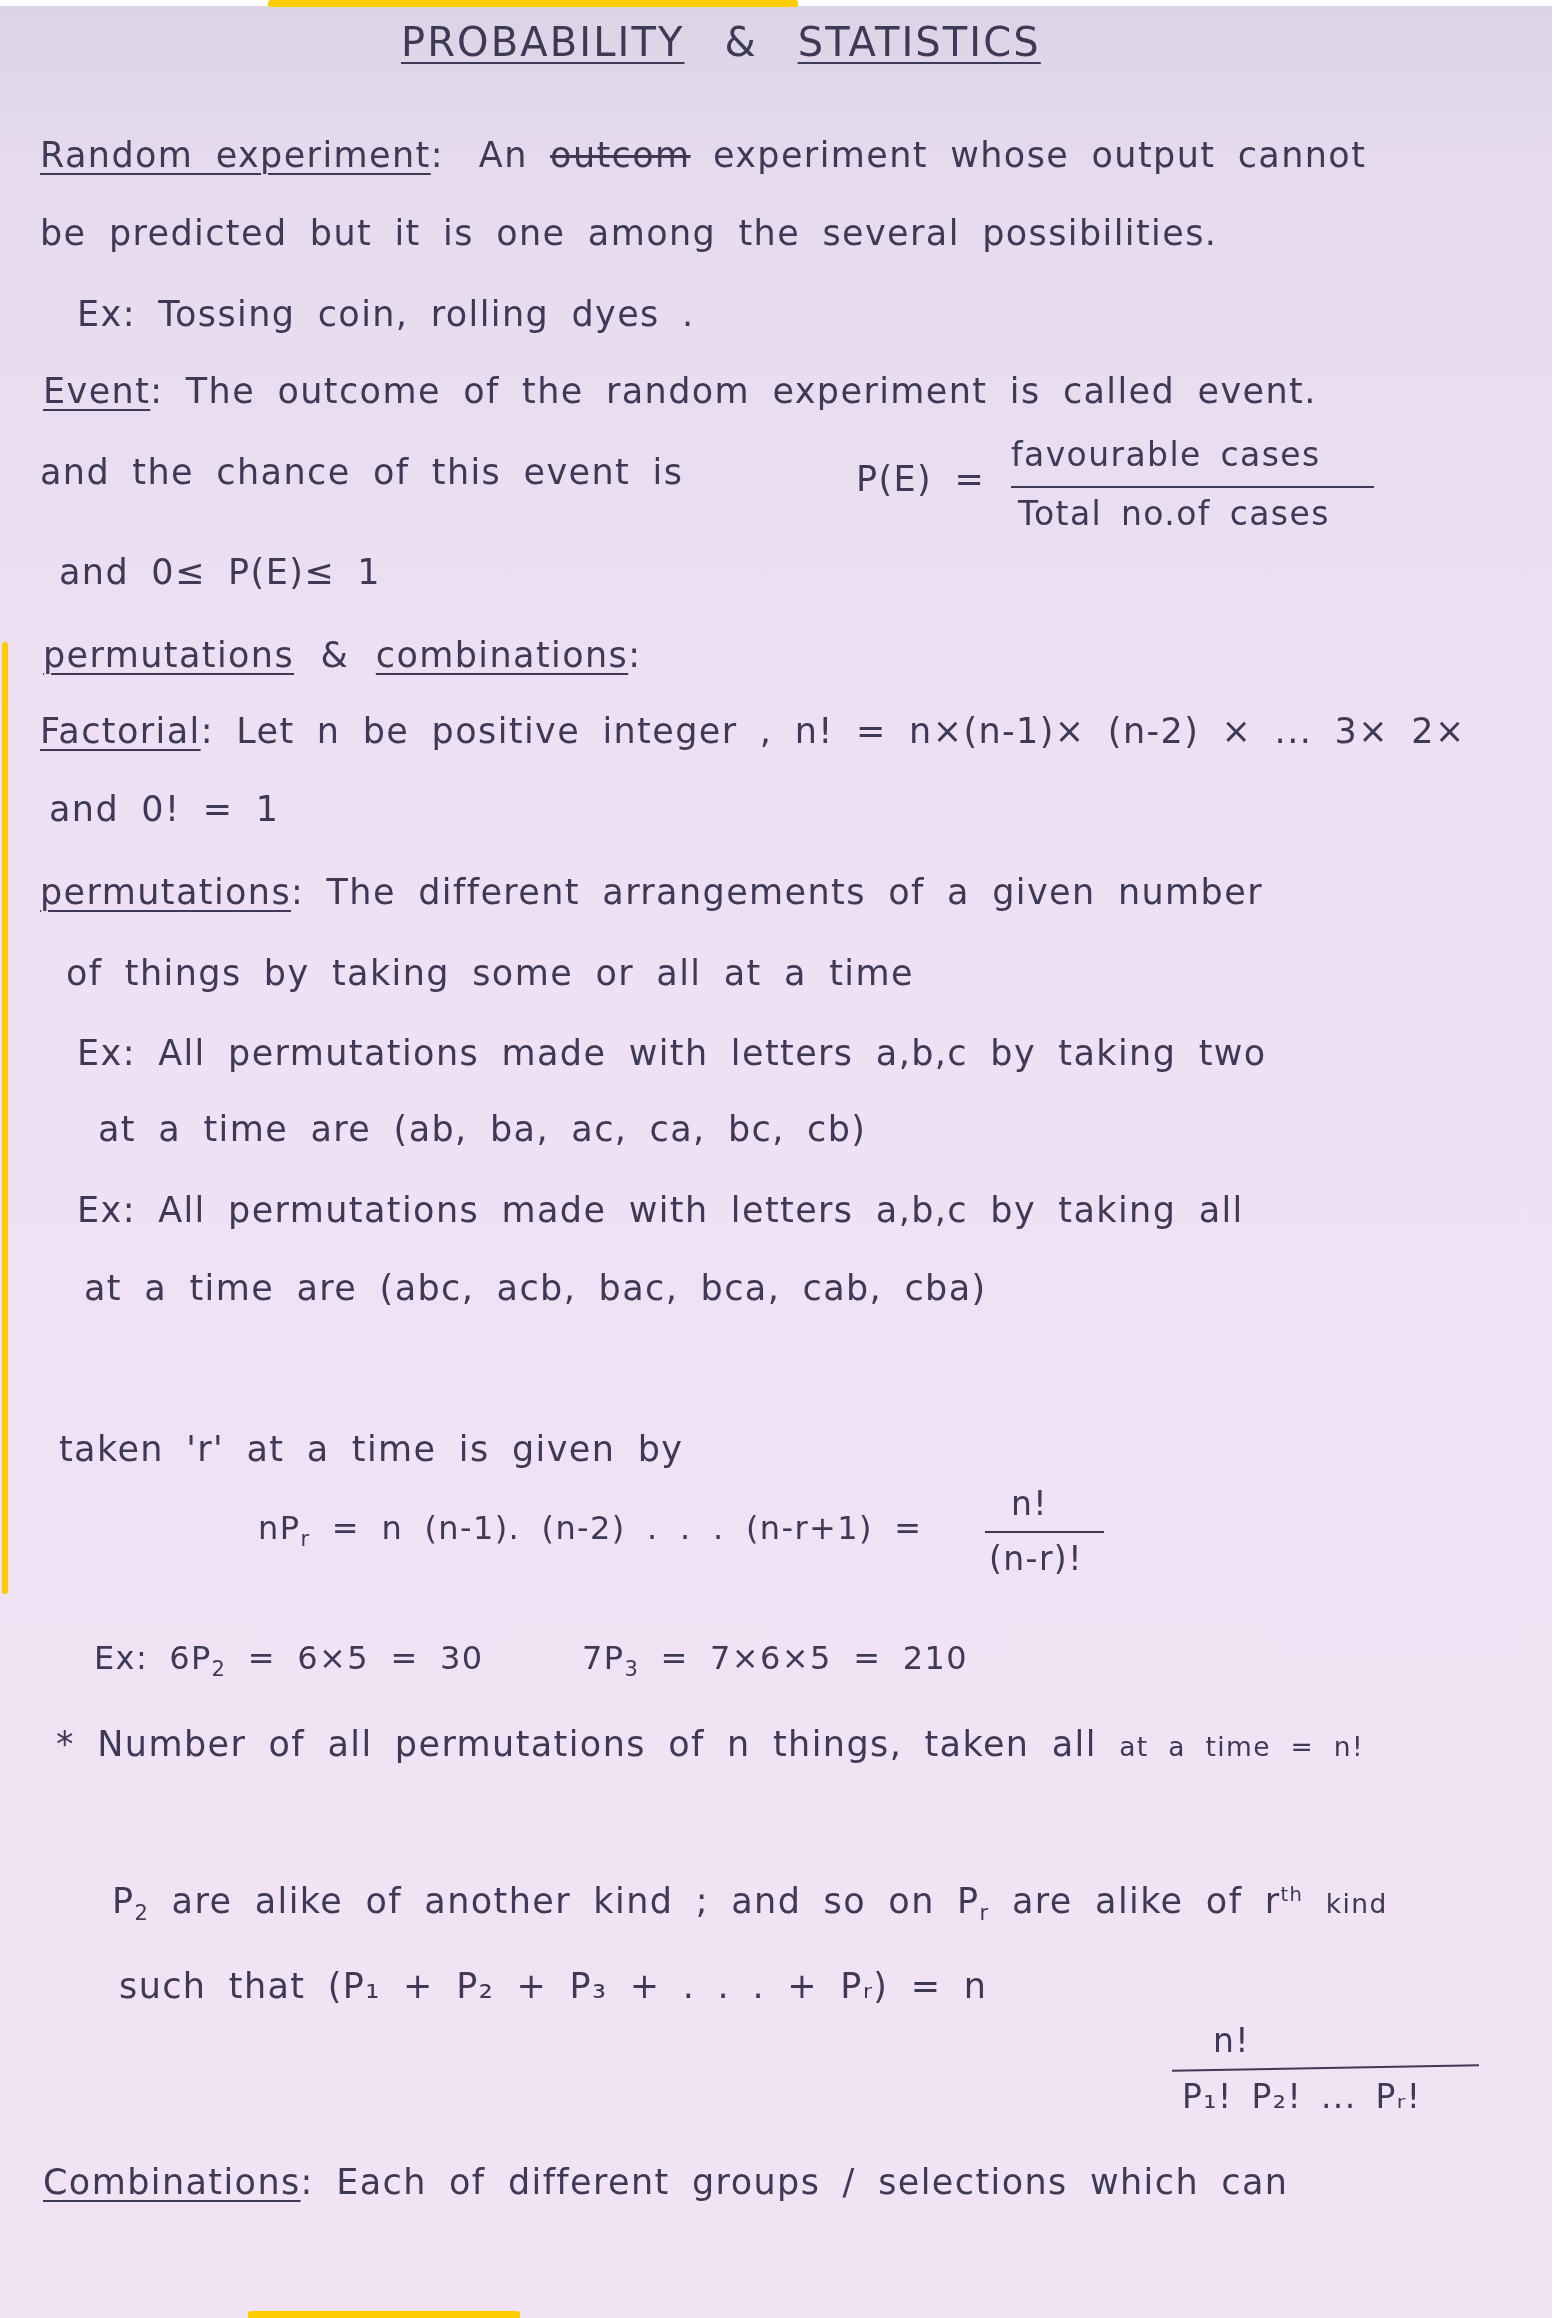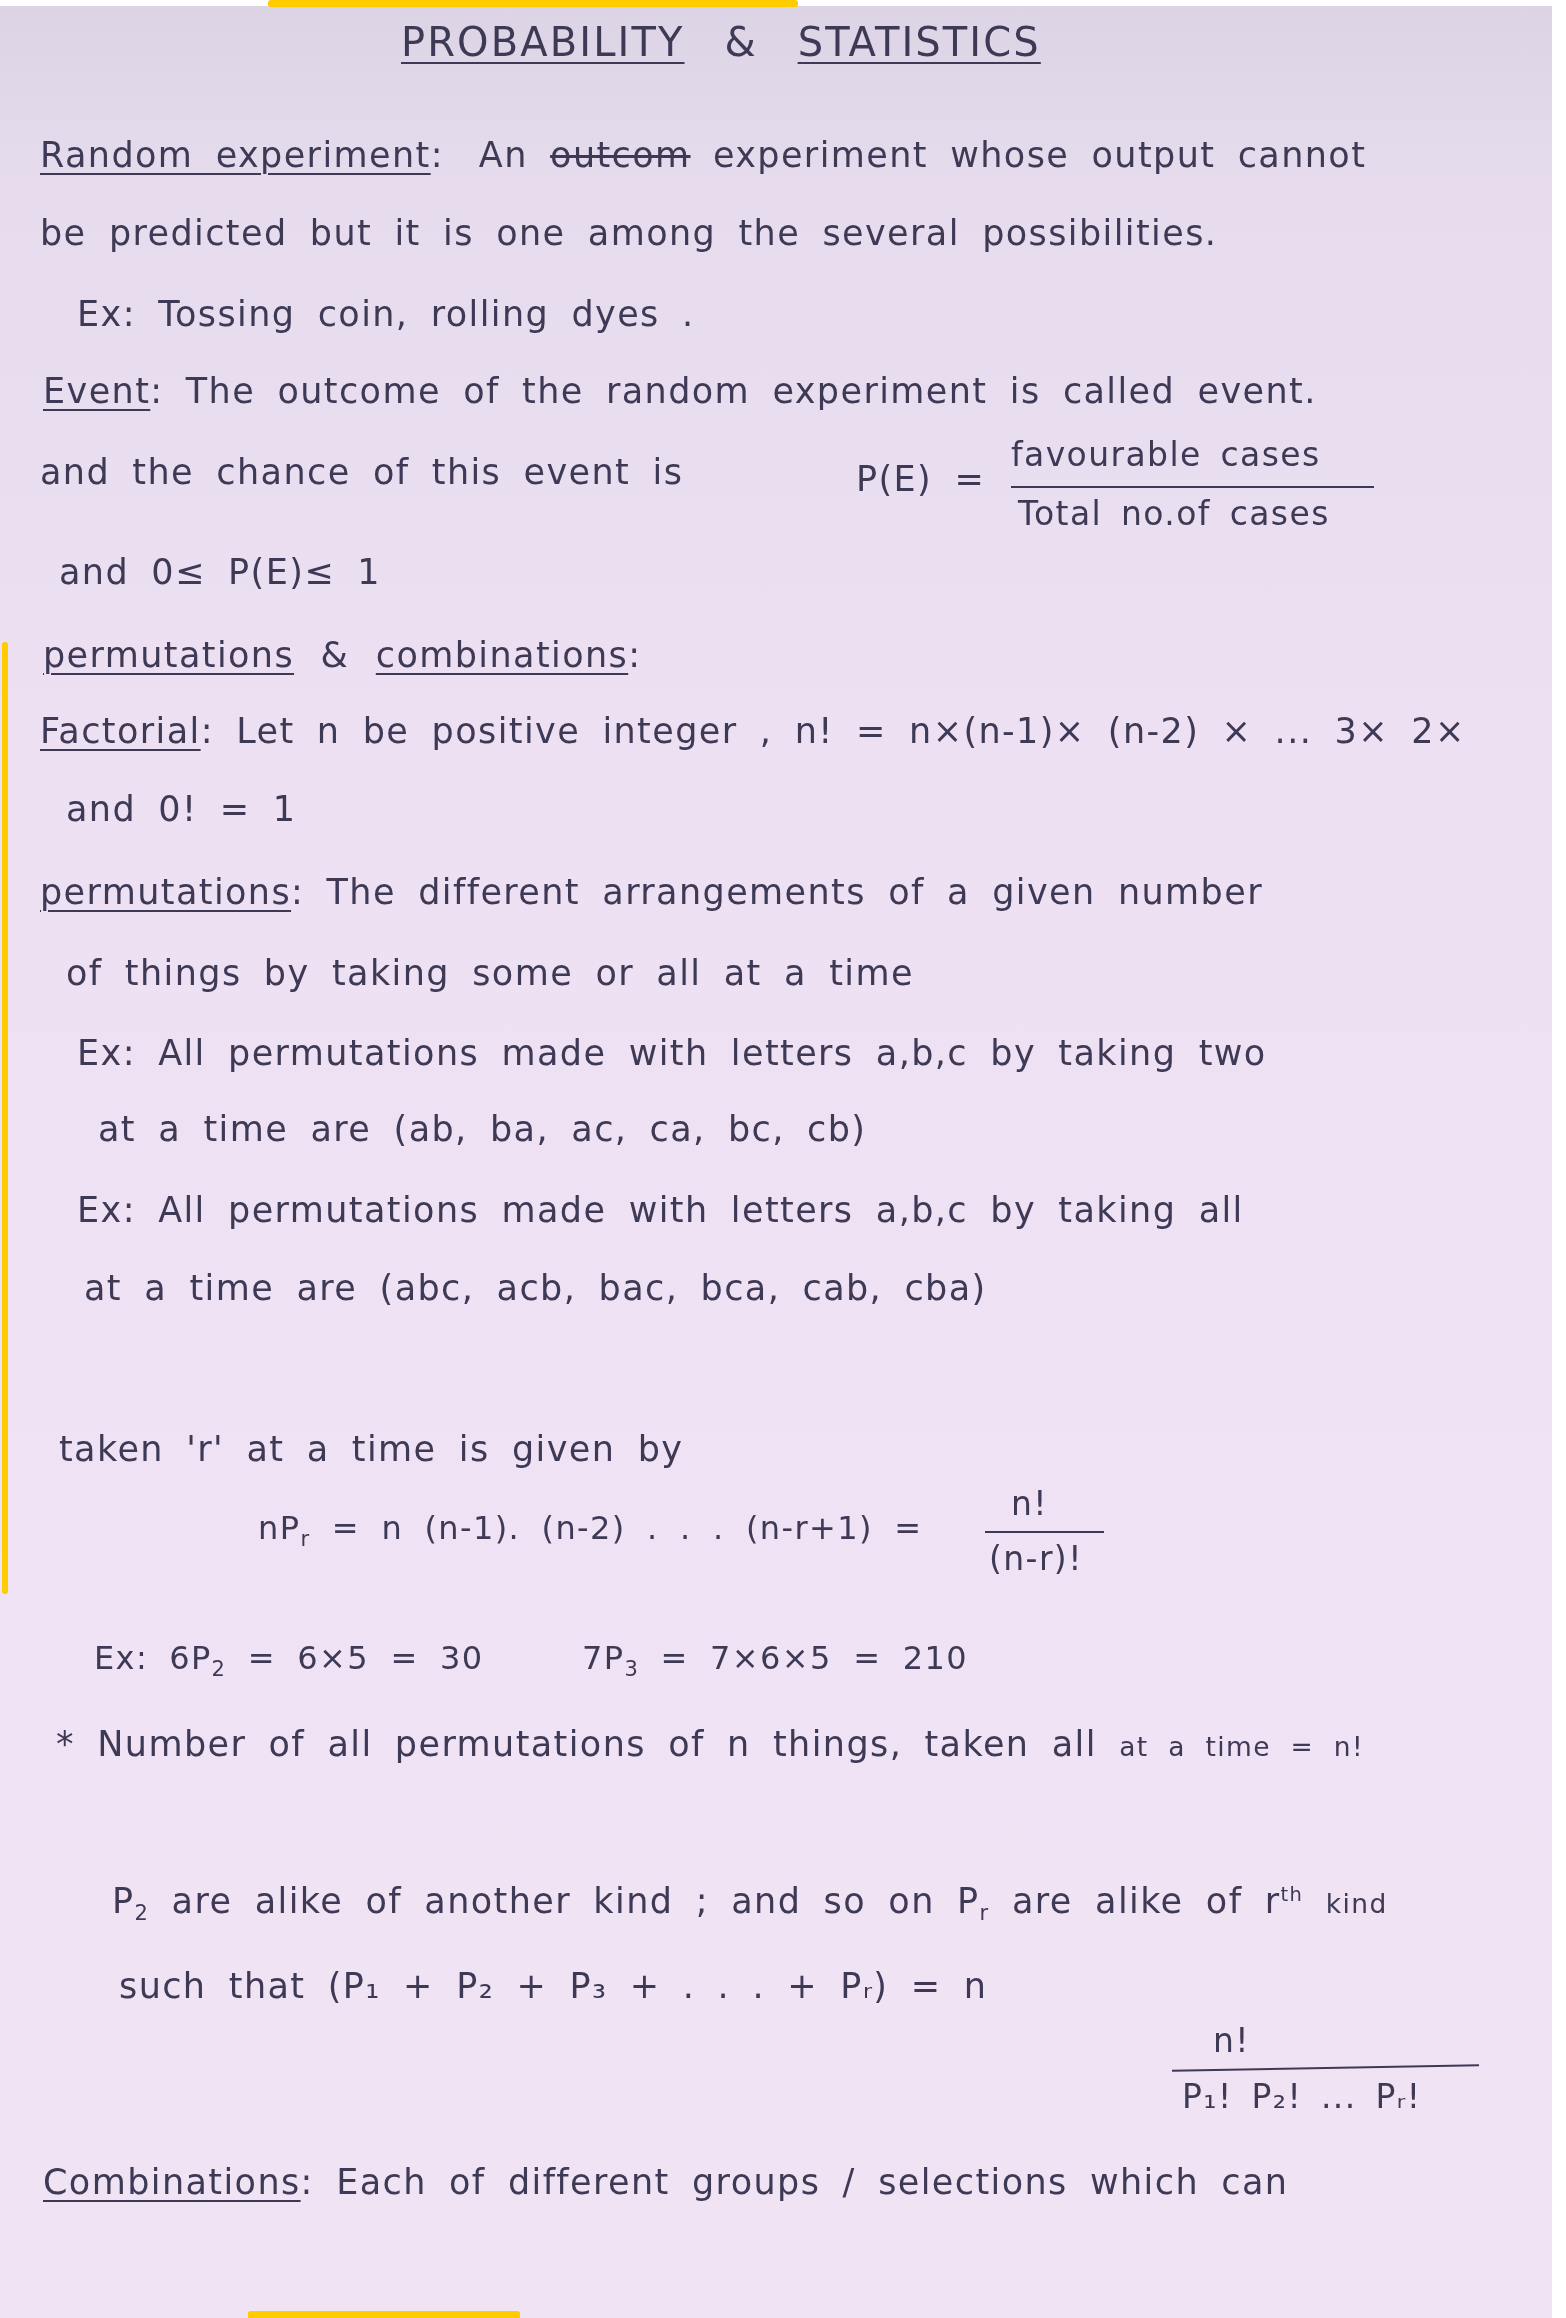--- a/index.html
+++ b/index.html
@@ -64,21 +64,21 @@
 
   <div class="line" style="left:43px; top:649px;">
     <span class="u">permutations</span>
     <span style="margin:0 4.2px;">&amp;</span>
     <span class="u">combinations</span><span>:</span>
   </div>
 
   <div class="line" style="left:40px; top:725px;">
     <span class="u">Factorial</span><span>:  Let n be positive integer ,  n! = n×(n-1)× (n-2) × ... 3× 2×</span>
   </div>
-  <div class="line" style="left:66px; top:803px;">and 0! = 1</div>
+  <div class="line" style="left:49px; top:803px;">and 0! = 1</div>
 
   <div class="line" style="left:40px; top:886px;">
     <span class="u">permutations</span><span>: The different arrangements of a given number</span>
   </div>
   <div class="line" style="left:66px; top:967px;">of things by taking some or all at a time</div>
   <div class="line" style="left:77px; top:1047px;">Ex: All permutations made with letters a,b,c by taking two</div>
   <div class="line" style="left:98px; top:1123px;">at a time are (ab, ba, ac, ca, bc, cb)</div>
   <div class="line" style="left:77px; top:1204px;">Ex: All permutations made with letters a,b,c by taking all</div>
   <div class="line" style="left:84px; top:1282px;">at a time are (abc, acb, bac, bca, cab, cba)</div>
 

